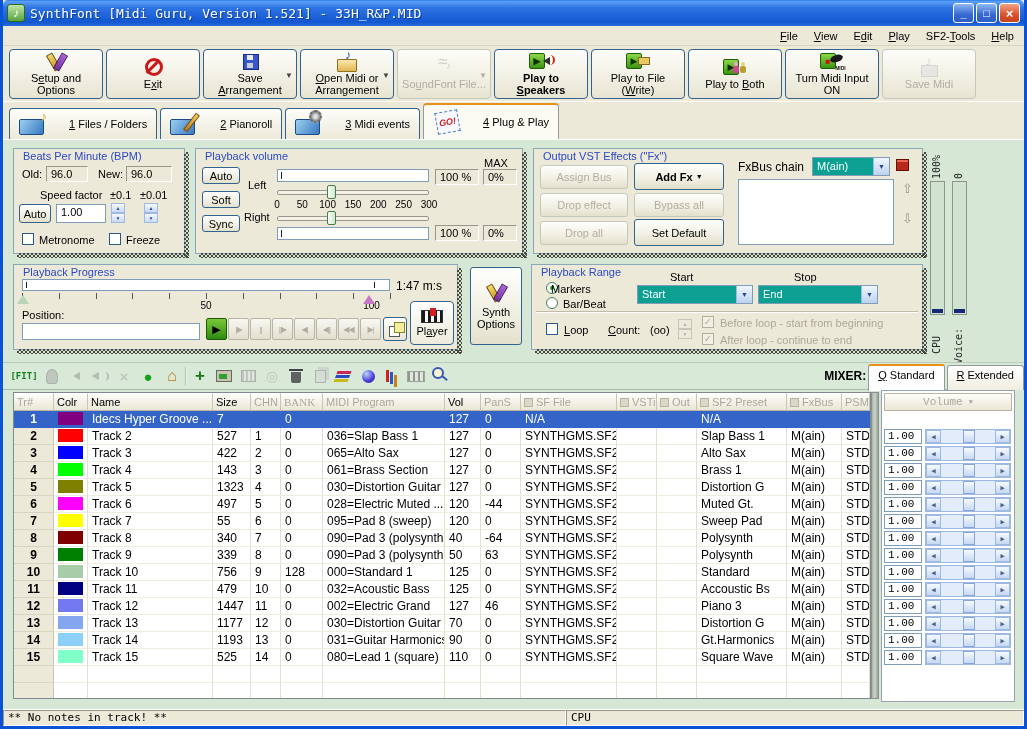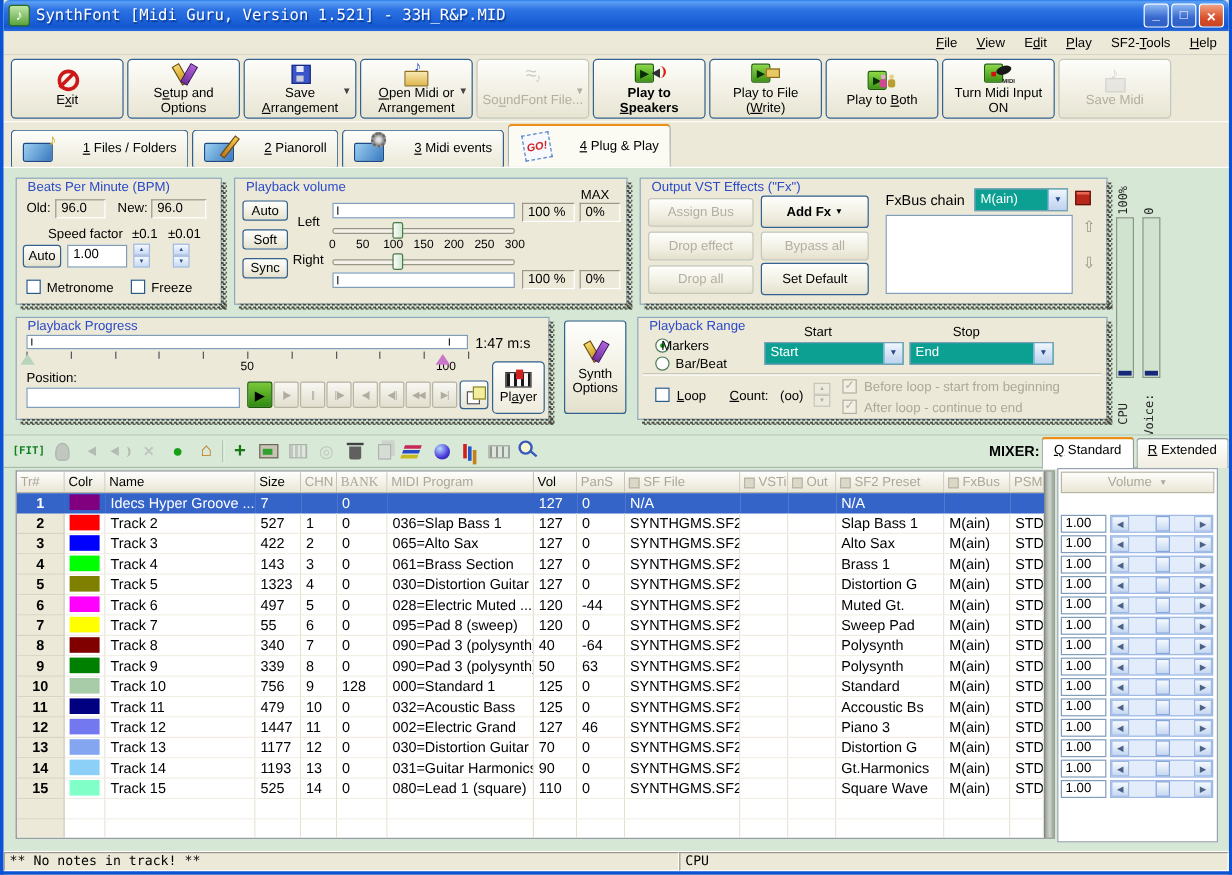--- a/index.html
+++ b/index.html
@@ -140,21 +140,21 @@
   .th{flex:0 0 auto;background:linear-gradient(#fdfdfb,#e9e6d5);border-right:1px solid #c9c5b5;border-bottom:1px solid #b9b5a5;border-top:1px solid #fff;font-size:11px;padding:2px 3px;white-space:nowrap;overflow:hidden;display:flex;align-items:center;gap:3px;}
   .th.dis{color:#aca899;}
   .hic{display:inline-block;width:9px;height:9px;background:#dcd8c8;border:1px solid #b8b4a4;flex:0 0 9px;}
   .tr{display:flex;height:17px;}
   .td{flex:0 0 auto;border-right:1px solid #e4e0d0;border-bottom:1px solid #f0ece0;padding:1px 4px;font-size:12px;line-height:14px;white-space:nowrap;overflow:hidden;background:#fff;}
   .td.num{background:#ECE9D8;font-weight:bold;text-align:center;border-right:1px solid #c8c4b4;border-bottom:1px solid #d8d4c4;padding:1px 2px;}
   .td .swatch{display:block;width:100%;height:13px;}
   .tr.sel .td{background:#3464C8;color:#fff;border-color:#3464C8;}
   
   .vsplit{position:absolute;left:868px;top:252px;width:8px;height:307px;background:linear-gradient(90deg,#aab2aa,#cdd5cd 50%,#97a097);border:1px solid #8a928a;}
-  .volpanel{position:absolute;left:878px;top:250px;width:134px;height:312px;background:#fff;border:1px solid #9aa2b2;}
+  .volpanel{position:absolute;left:878px;top:250px;width:134px;height:312px;background:#fff;border:1px solid #9aa2b2;font-family:Liberation Mono, monospace;}
   .vol-hdr{position:absolute;left:2px;top:2px;width:128px;height:18px;background:linear-gradient(#fdfdfb,#e9e6d5);border:1px solid #b9b5a5;color:#aca899;font-size:11px;display:flex;align-items:center;justify-content:center;gap:6px;}
   .vrows{position:absolute;left:2px;top:37px;width:130px;}
   .vrow{height:17px;display:flex;align-items:center;gap:3px;}
   .vval{width:38px;height:15px;background:#fff;border:1px solid #7F9DB9;font-size:11px;padding:0 3px;line-height:13px;}
   .vslider{width:86px;height:15px;display:flex;border:1px solid #9ebae4;background:#e2ecfb;}
   .vslider .sb{width:15px;background:linear-gradient(#f6fafe,#c6d8f2);border:1px solid #9ebae4;color:#4d6185;font-size:7px;display:flex;align-items:center;justify-content:center;}
   .vslider .trk{flex:1;position:relative;}
   .vslider .trk::after{content:"";position:absolute;left:50%;margin-left:-5px;top:0;bottom:0;width:10px;background:linear-gradient(#f6fafe,#c6d8f2);border:1px solid #86a6dc;}
   
   .statusbar{height:17px;flex:0 0 17px;background:#ECE9D8;border-top:1px solid #fff;display:flex;font-family:"DejaVu Sans Mono",monospace;font-size:11px;}
@@ -186,26 +186,26 @@
       <span class="menu-item"><u>F</u>ile</span>
       <span class="menu-item"><u>V</u>iew</span>
       <span class="menu-item">E<u>d</u>it</span>
       <span class="menu-item"><u>P</u>lay</span>
       <span class="menu-item">SF2-<u>T</u>ools</span>
       <span class="menu-item"><u>H</u>elp</span>
     </div>
 
   <div class="toolbar" id="toolbar">
       <div class="tb-btn">
+        <span class="ic setup-ic"></span>
+        <span>S<u>e</u>tup and Options</span>
+      </div>
+      <div class="tb-btn">
         <span class="ic exit-ic"></span>
         <span>E<u>x</u>it</span>
-      </div>
-      <div class="tb-btn">
-        <span class="ic setup-ic"></span>
-        <span>S<u>e</u>tup and Options</span>
       </div>
       <div class="tb-btn">
         <span class="ic save-ic"></span>
         <span>Save <u>A</u>rrangement</span>
         <span class="dd">▼</span>
       </div>
       <div class="tb-btn">
         <span class="ic open-ic"></span>
         <span><u>O</u>pen Midi or Arrangement</span>
         <span class="dd">▼</span>

